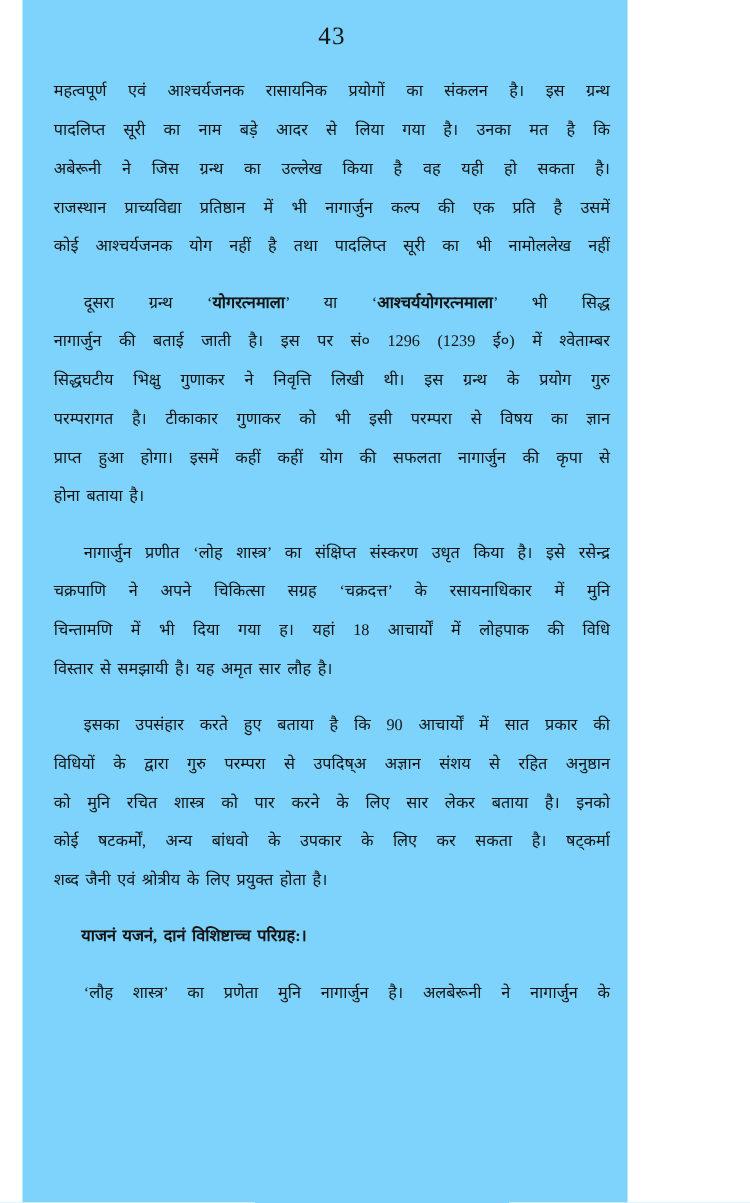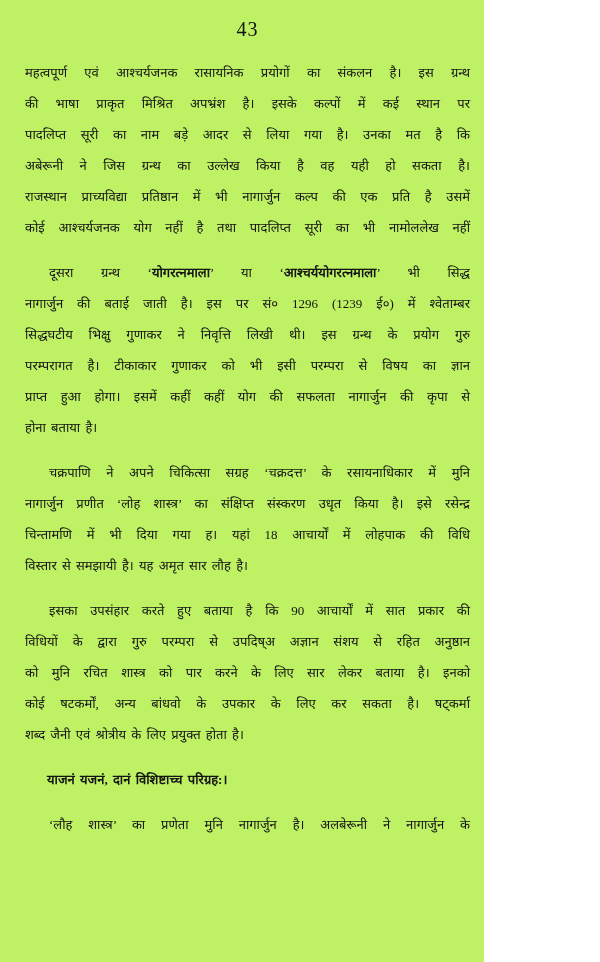--- a/index.html
+++ b/index.html
@@ -4,26 +4,27 @@
 <style>
   html, body {
     margin: 0;
     padding: 0;
     background: #ffffff;
   }
   .page {
     position: relative;
     width: 484px;
     height: 962px;
-    background: #bef264;
+    background: #7dd3fc;
     overflow: hidden;
     font-family: "Liberation Serif", "DejaVu Serif", serif;
     color: #141414;
     box-sizing: border-box;
     padding: 14px 14px 0 25px;
+    margin-left: 18px;
   }
   .page-number {
     text-align: center;
     font-size: 20px;
     line-height: 31px;
     letter-spacing: 1px;
   }
   .body-text {
     margin-top: 12px;
   }
@@ -57,37 +58,36 @@
   }
 </style>
 </head>
 <body>
 
 <div class="page">
   <div class="page-number">43</div>
   <div class="body-text">
       <div class="para">
         <div class="line">महत्वपूर्ण एवं आश्चर्यजनक रासायनिक प्रयोगों का संकलन है। इस ग्रन्थ</div>
-        <div class="line">की भाषा प्राकृत मिश्रित अपभ्रंश है। इसके कल्पों में कई स्थान पर</div>
         <div class="line">पादलिप्त सूरी का नाम बड़े आदर से लिया गया है। उनका मत है कि</div>
         <div class="line">अबेरूनी ने जिस ग्रन्थ का उल्लेख किया है वह यही हो सकता है।</div>
         <div class="line">राजस्थान प्राच्यविद्या प्रतिष्ठान में भी नागार्जुन कल्प की एक प्रति है उसमें</div>
         <div class="line">कोई आश्चर्यजनक योग नहीं है तथा पादलिप्त सूरी का भी नामोललेख नहीं</div>
       </div>
       <div class="para indent">
         <div class="line"><span>दूसरा ग्रन्थ ‘</span><span class="bold">योगरत्नमाला</span><span>’ या ‘</span><span class="bold">आश्चर्ययोगरत्नमाला</span><span>’ भी सिद्ध</span></div>
         <div class="line">नागार्जुन की बताई जाती है। इस पर सं० 1296 (1239 ई०) में श्वेताम्बर</div>
         <div class="line">सिद्धघटीय भिक्षु गुणाकर ने निवृत्ति लिखी थी। इस ग्रन्थ के प्रयोग गुरु</div>
         <div class="line">परम्परागत है। टीकाकार गुणाकर को भी इसी परम्परा से विषय का ज्ञान</div>
         <div class="line">प्राप्त हुआ होगा। इसमें कहीं कहीं योग की सफलता नागार्जुन की कृपा से</div>
         <div class="line endline">होना बताया है।</div>
       </div>
       <div class="para indent">
+        <div class="line">नागार्जुन प्रणीत ‘लोह शास्त्र’ का संक्षिप्त संस्करण उधृत किया है। इसे रसेन्द्र</div>
         <div class="line">चक्रपाणि ने अपने चिकित्सा सग्रह ‘चक्रदत्त’ के रसायनाधिकार में मुनि</div>
-        <div class="line">नागार्जुन प्रणीत ‘लोह शास्त्र’ का संक्षिप्त संस्करण उधृत किया है। इसे रसेन्द्र</div>
         <div class="line">चिन्तामणि में भी दिया गया ह। यहां 18 आचार्यों में लोहपाक की विधि</div>
         <div class="line endline">विस्तार से समझायी है। यह अमृत सार लौह है।</div>
       </div>
       <div class="para indent">
         <div class="line">इसका उपसंहार करते हुए बताया है कि 90 आचार्यों में सात प्रकार की</div>
         <div class="line">विधियों के द्वारा गुरु परम्परा से उपदिष्अ अज्ञान संशय से रहित अनुष्ठान</div>
         <div class="line">को मुनि रचित शास्त्र को पार करने के लिए सार लेकर बताया है। इनको</div>
         <div class="line">कोई षटकर्मों, अन्य बांधवो के उपकार के लिए कर सकता है। षट्कर्मा</div>
         <div class="line endline">शब्द जैनी एवं श्रोत्रीय के लिए प्रयुक्त होता है।</div>
       </div>

